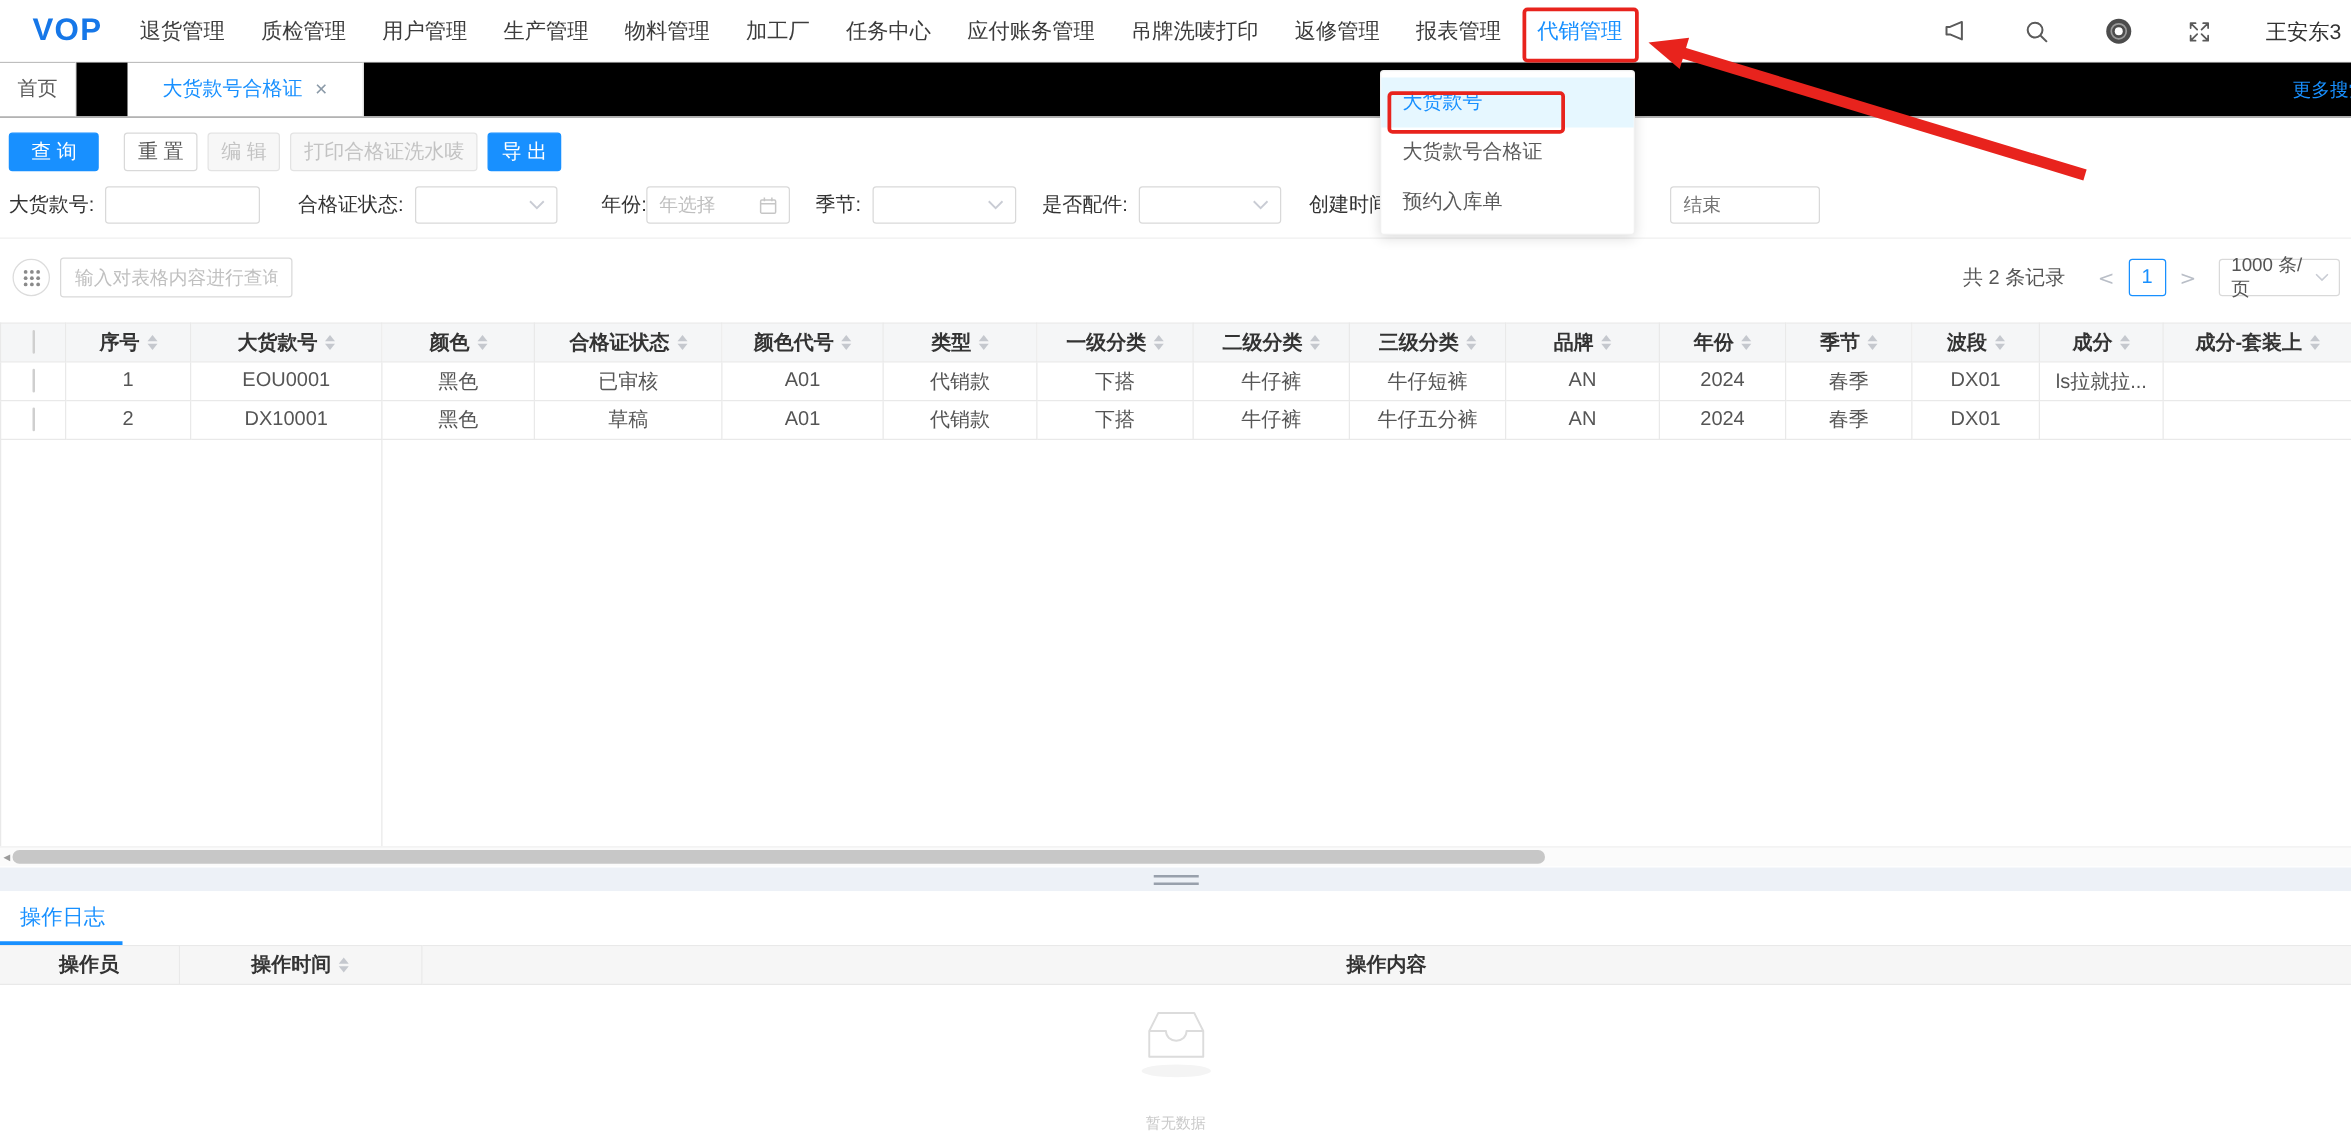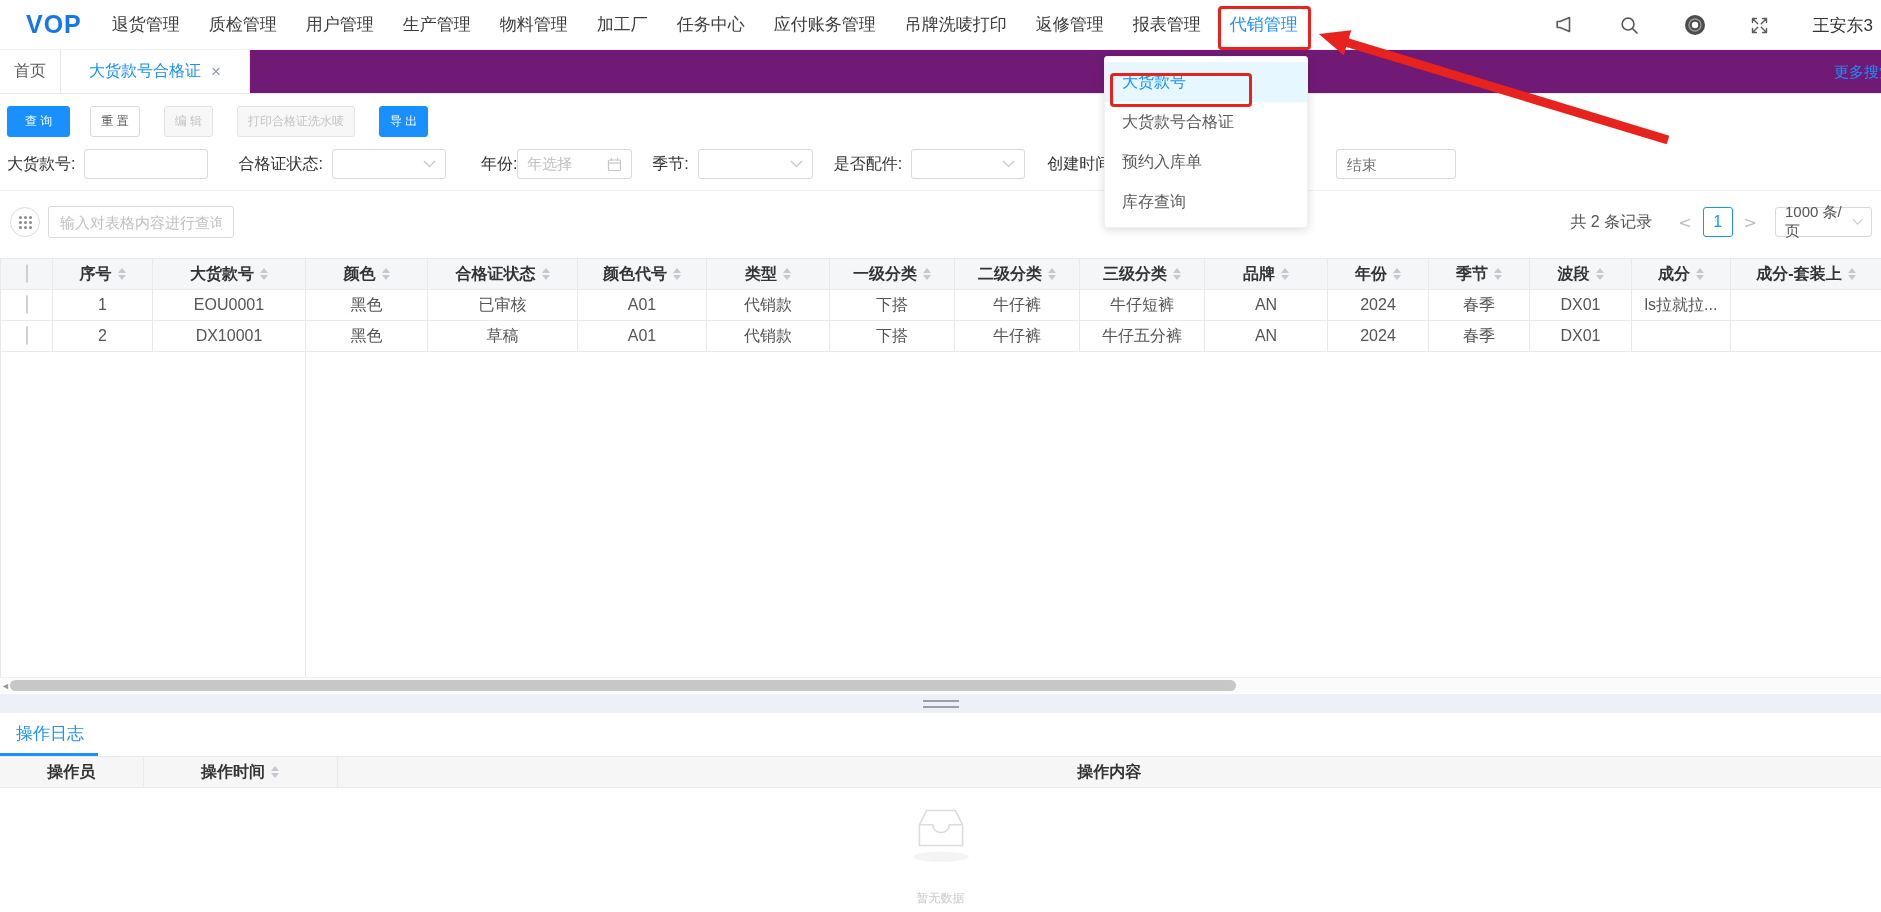--- a/index.html
+++ b/index.html
@@ -12,32 +12,32 @@
   .logo { font-size:25px; font-weight:800; color:#1677e8; margin:0 30px 0 26px; letter-spacing:1px; }
   .nav-items { display:flex; align-items:center; gap:29px; }
   .nav-item { font-size:17px; color:#3c3c3c; cursor:pointer; white-space:nowrap; }
   .nav-item.active { color:#1890ff; }
   .nav-right { position:absolute; right:0; top:0; height:50px; display:flex; align-items:center;text-align:right; }
   .nav-icon { width:24px; height:24px; display:flex; align-items:center; justify-content:center; cursor:pointer; }
   .nav-icon + .nav-icon, .nav-icon { margin-right:41px; }
   .username { font-size:17px; color:#333; margin-right:8px; white-space:nowrap; cursor:pointer; }
 
   
-  .tabbar { position:absolute; top:50px; left:0; width:100%; height:44px; background:#701a75; border-bottom:1px solid #e8e8e8; display:flex; }
+  .tabbar { position:absolute; top:50px; left:0; width:100%; height:44px; background:#000000; border-bottom:1px solid #e8e8e8; display:flex;gap:41px; }
   .tab { height:100%; display:flex; align-items:center; padding:0 14px; font-size:16px; color:#5a5a5a; border-right:1px solid #e8e8e8; background:#fff; cursor:pointer; }
   .tab.active { color:#1890ff; padding:0 28px; }
   .tab .close { margin-left:10px; font-size:17px; color:#8b9aa8; }
   .more-link { position:absolute; right:0; top:0; height:44px; width:47px; overflow:hidden; white-space:nowrap; display:flex; align-items:center; color:#1890ff; font-size:15px; cursor:pointer; }
 
   
   .toolbar { position:absolute; top:106px; left:7px; display:flex; align-items:center; }
-  .btn { height:31px; border-radius:3px; font-size:12px; border:1px solid #d9d9d9; background:#fff; color:#555; cursor:pointer; white-space:nowrap; font-family:inherit; }
+  .btn { height:31px; border-radius:3px; font-size:16px; border:1px solid #d9d9d9; background:#fff; color:#555; cursor:pointer; white-space:nowrap; font-family:inherit; }
   .btn-primary { background:#1890ff; border-color:#1890ff; color:#fff; }
   .btn-disabled { background:#f7f7f7; border-color:#e3e3e3; color:#c3c3c3; cursor:not-allowed; }
-  .toolbar .btn { margin-right:24px; padding:0 10px; }
+  .toolbar .btn { margin-right:8px; padding:0 10px; }
   .toolbar .btn:first-child { padding:0 17px; margin-right:20px; }
 
   
   .filters { position:absolute; top:148px; left:0; width:100%; height:32px; display:flex; align-items:center; font-size:16px; color:#333; }
   .f-label { white-space:nowrap; }
   .f-input, .f-select, .f-date { height:30px; border:1px solid #d9d9d9; border-radius:3px; background:#fff; display:flex; align-items:center; position:relative; }
   .f-input input { border:none; outline:none; width:100%; height:100%; padding:0 10px; font-size:15px; font-family:inherit; background:transparent; }
   .f-select { justify-content:flex-end; padding-right:9px; cursor:pointer; }
   .f-date { padding:0 9px; justify-content:space-between; cursor:pointer; }
   .placeholder { color:#bfbfbf; font-size:15px; }
@@ -456,21 +456,20 @@
         <path d="M14 26 H27 c0 4.5 3.5 7.5 8 7.5 s8 -3 8 -7.5 H56"></path>
       </g>
     </svg>
     <div class="empty-text">暂无数据</div>
   </div>
 
   <div class="dropdown" id="dropdown-menu">
       <div class="menu-item active">大货款号</div>
       <div class="menu-item">大货款号合格证</div>
       <div class="menu-item">预约入库单</div>
-      <div class="menu-item">库存查询</div>
     </div>
 
   <svg id="anno-arrow">
       <line x1="1668" y1="140" x2="1343.6759302238643" y2="41.55199385380532" stroke="#e8231d" stroke-width="9"></line>
       <polygon points="1318.796875,34 1351.2794741082846,30.27431145015094 1343.7274802544791,55.15336667401518" fill="#e8231d"></polygon>
     </svg>
   <div class="anno-box" id="anno-box-nav" style="left: 1217.8px; top: 6px; width: 93px; height: 44px;"></div>
   <div class="anno-box" id="anno-box-menu" style="left:1110px; top:73px; width:142px; height:34px;"></div>
 
 </div>

